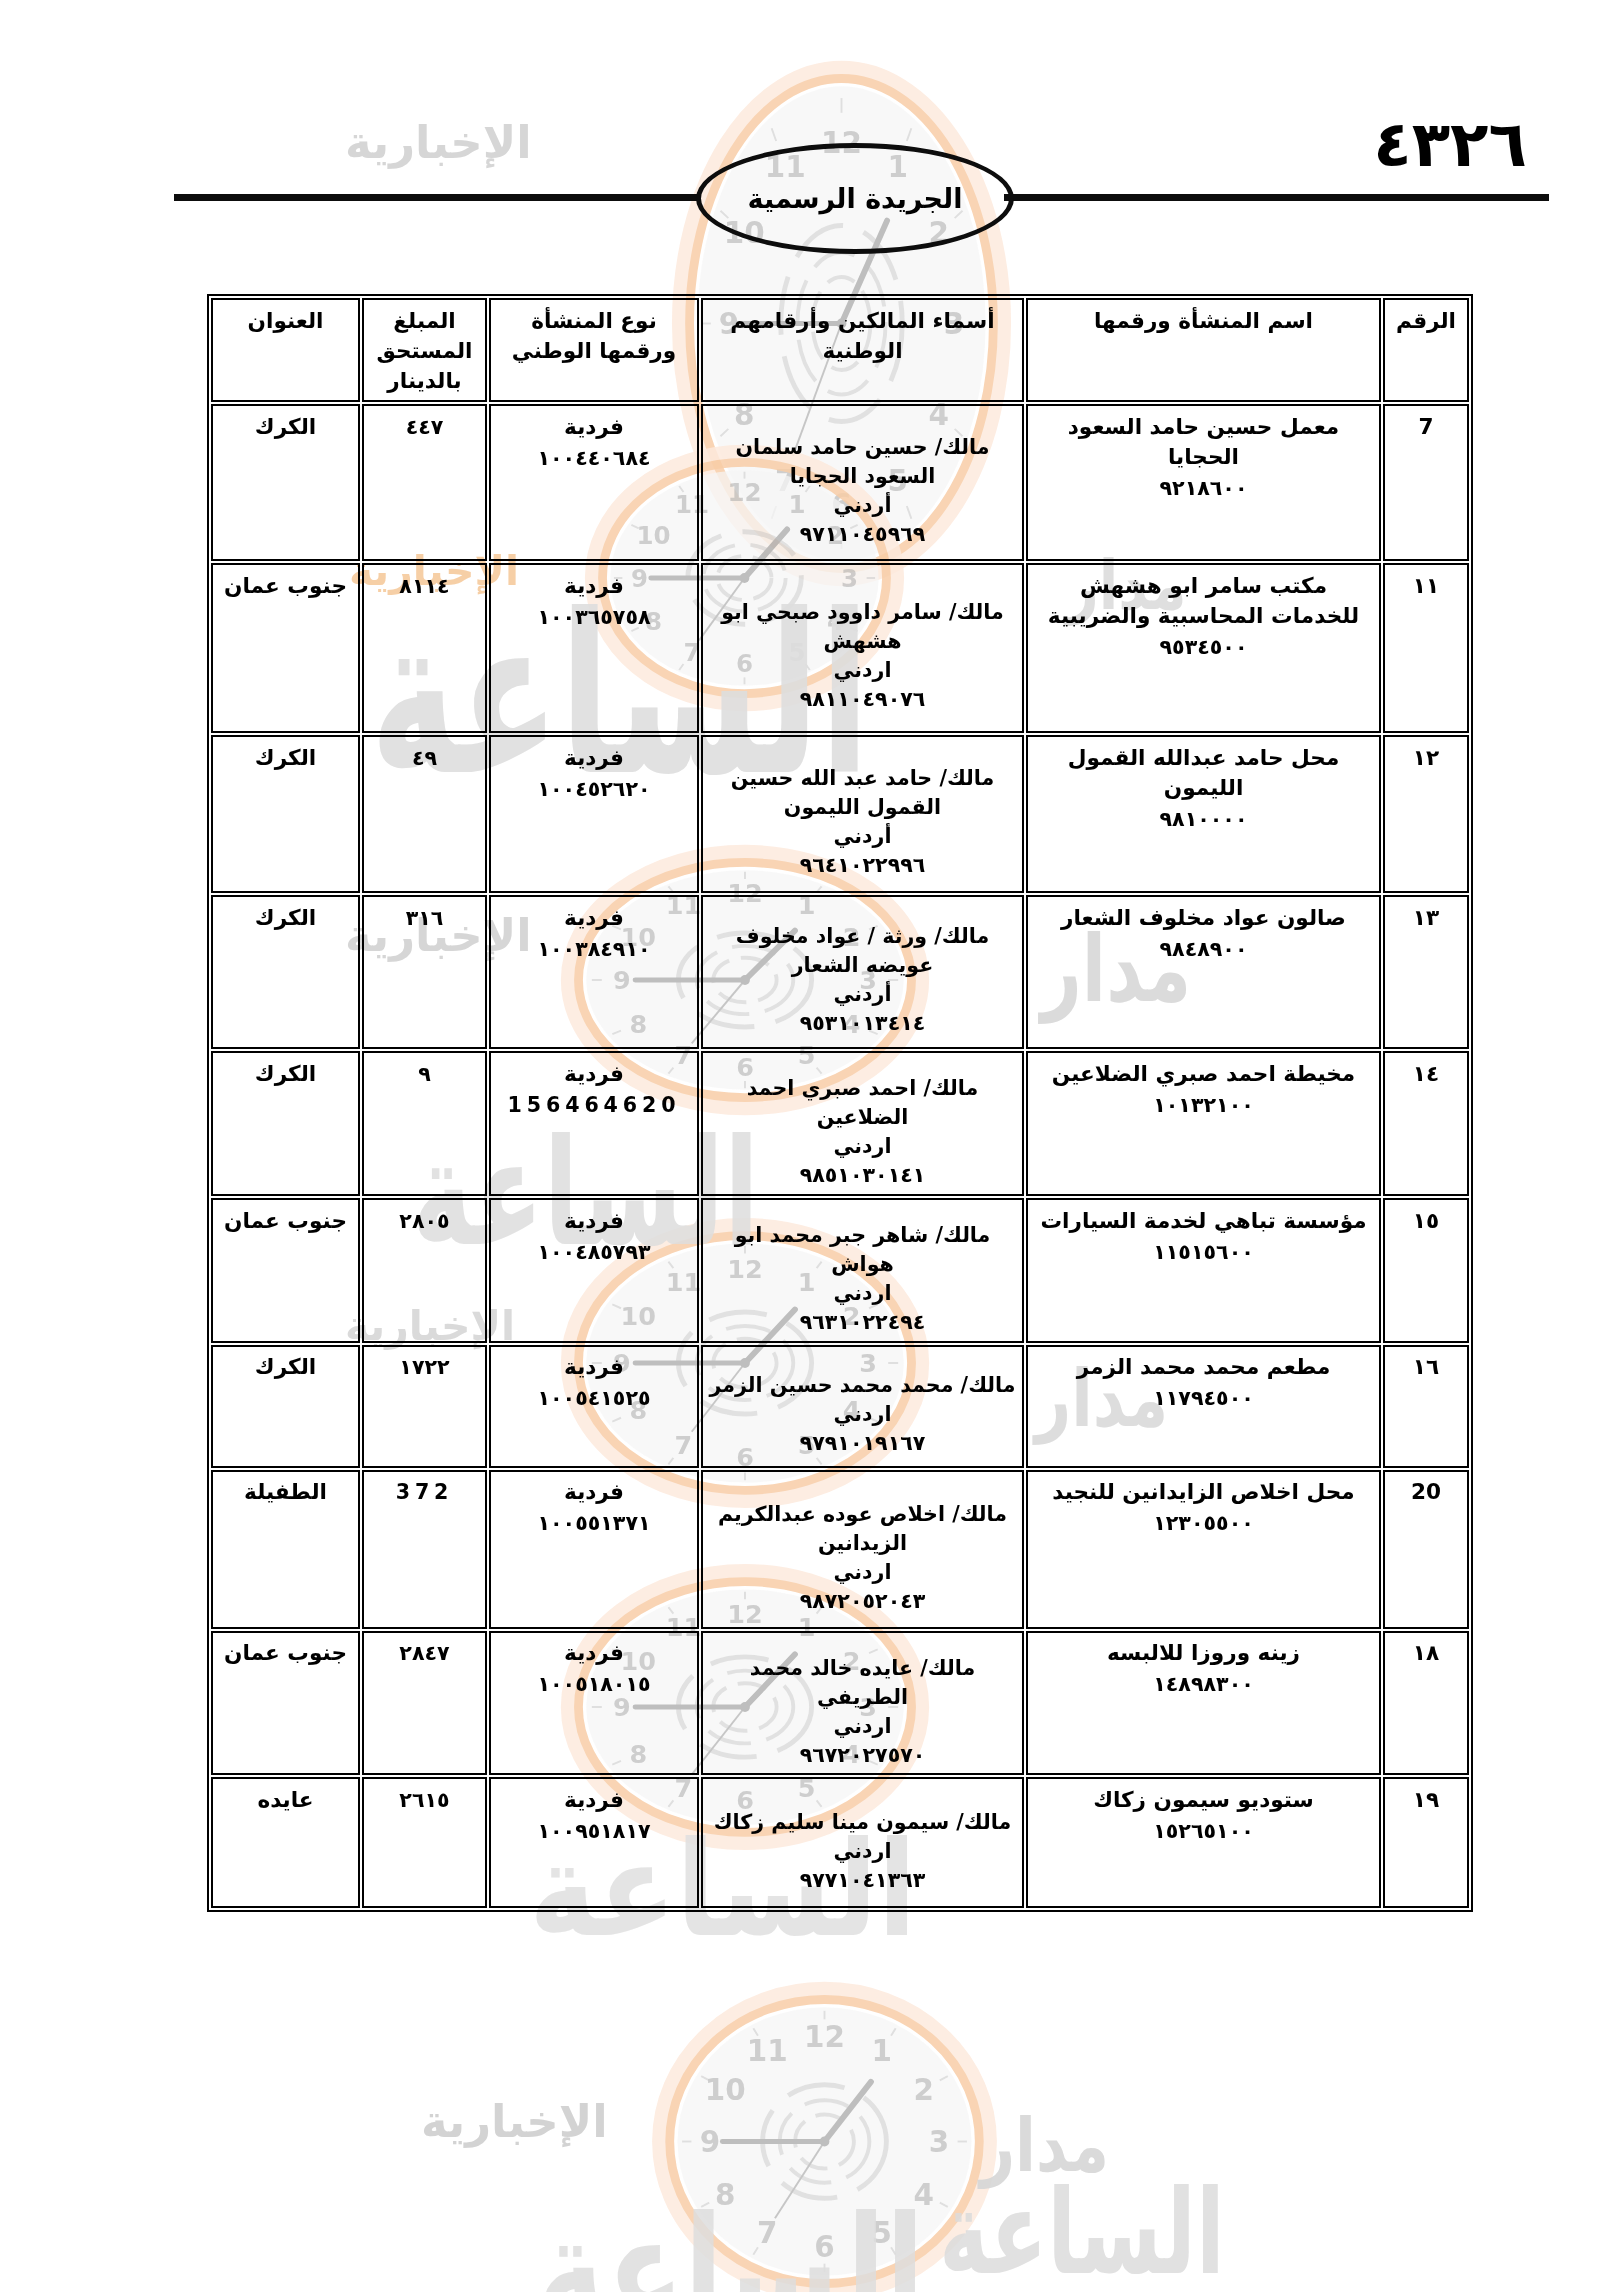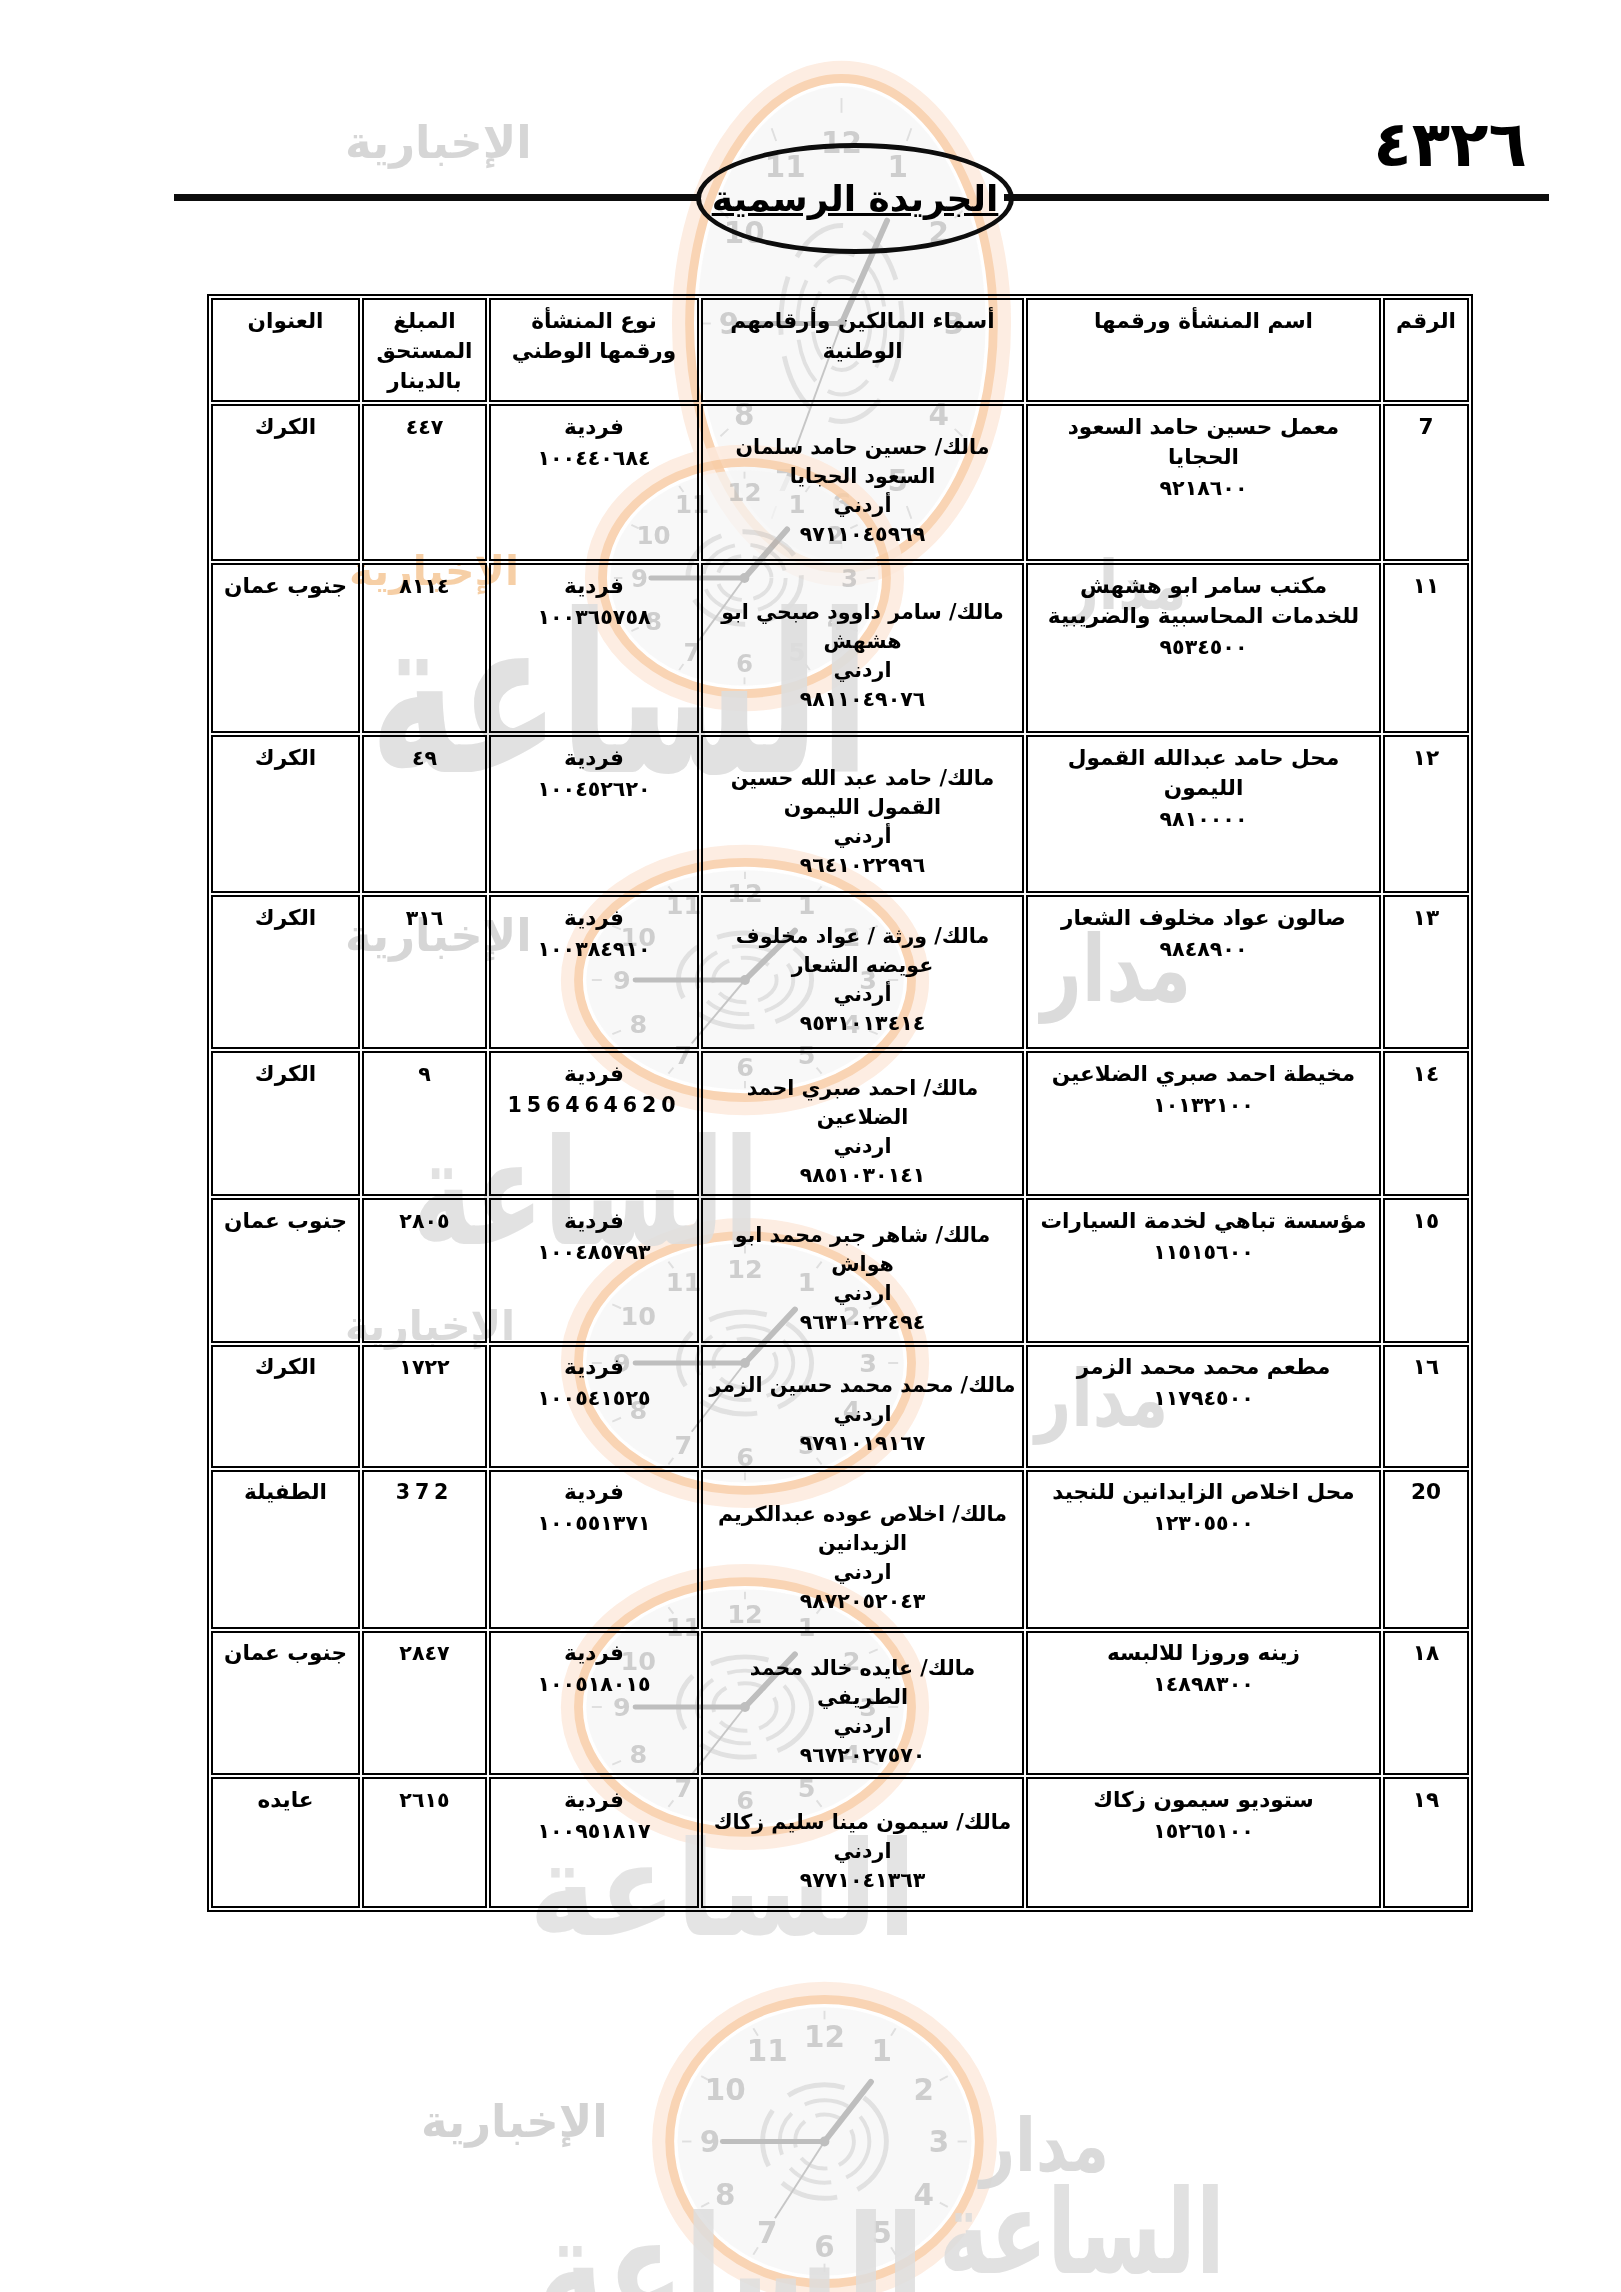--- a/index.html
+++ b/index.html
@@ -15,22 +15,21 @@
   .wm-clock{position:absolute;}
   
   .page-number{position:absolute;top:110px;right:94px;z-index:2;font-size:63px;line-height:1.1;letter-spacing:2px;}
   .rule{position:absolute;top:194px;height:6.9px;background:#0d0d0d;z-index:2;}
   .rule-left{left:174px;width:523px;}
   .rule-right{left:1004px;width:545px;}
   .gazette-oval{
     position:absolute;z-index:3;left:696px;top:143px;width:308px;height:101px;
     border:5.9px solid #0d0d0d;border-radius:50%;
     display:flex;align-items:center;justify-content:center;
-    font-size:36px;
-    text-decoration:underline;
+    font-size:27px;
   }
   
   table.gazette{
     position:absolute;top:294px;right:148px;width:1264px;z-index:1;
     border-collapse:separate;border-spacing:2.9px;
     border:2px solid #000;table-layout:fixed;
   }
   th,td{
     border:2px solid #000;background:transparent;
     text-align:center;vertical-align:top;

